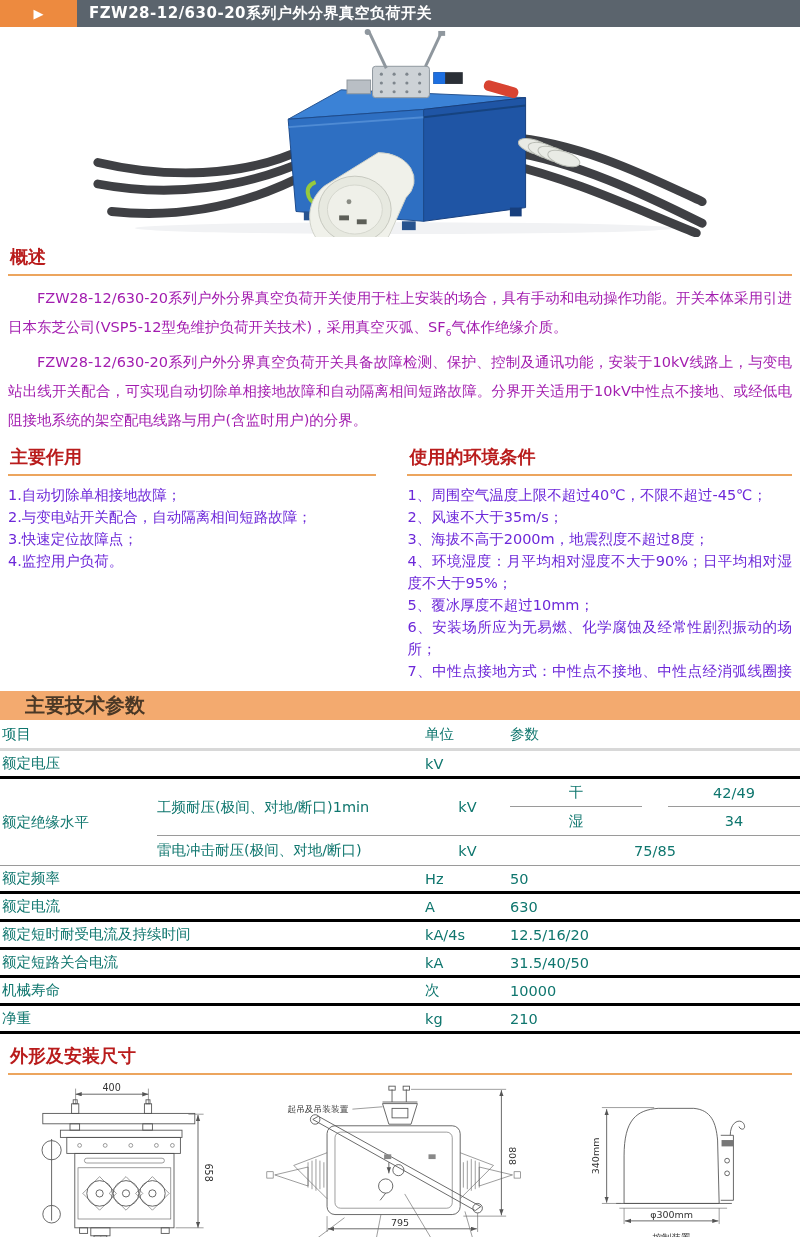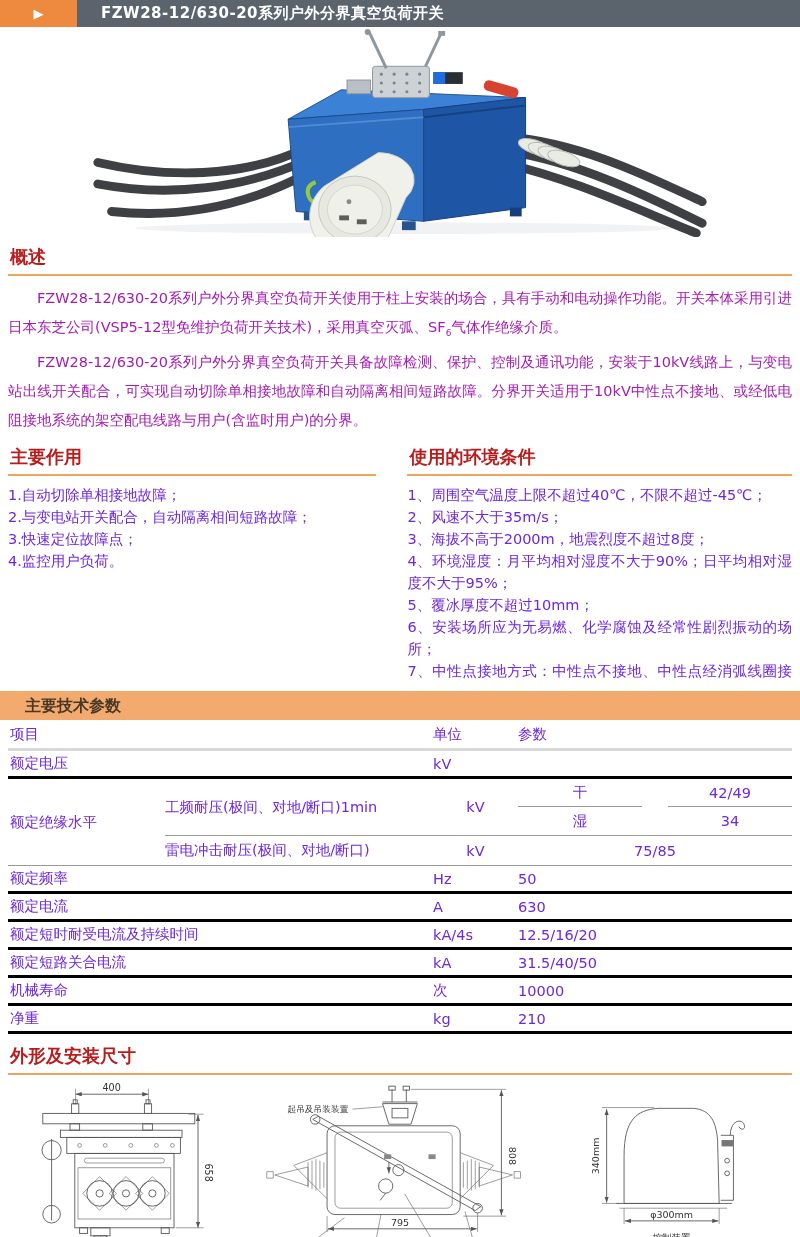--- a/index.html
+++ b/index.html
@@ -10,43 +10,43 @@
     color:#343434; position: relative; margin: 0 auto;
   }
   
   .titlebar { display:flex; height:27px; width:800px; }
   .titlebar .tab {
     width:77px; height:27px; background:#ED8A3F; display:flex;
     align-items:center; justify-content:center; color:#fff; font-size:13px;
   }
   .titlebar .bar {
     flex:1; background:#5B646D; color:#ffffff; font-weight:bold;
-    font-size:15px; display:flex; align-items:center; padding-left:24px;
+    font-size:15px; display:flex; align-items:center; padding-left:12px;
     letter-spacing:0.5px;
   }
   
   .photo-wrap { height:212px; display:flex; justify-content:center; align-items:center; }
   
   .sec-h { font-size:18px; font-weight:bold; color:#b91c1c; margin:0 0 5px 2px; }
   .rule { height:2px; background:#ECA55E; margin-bottom:8px; }
   .section-overview { margin:6px 8px 0 8px; height:190px; overflow:hidden; }
   .section-overview p {
     font-size:14.5px; line-height:29px; text-indent:2em; text-align:justify; color:#a21caf;
   }
   .section-overview sub { font-size:9px; }
   .two-col { display:flex; gap:31px; margin:10px 8px 0 8px; height:238px; overflow:hidden; }
   .col-left { width:47%; }
   .col-right { flex:1; }
   .li { font-size:14.5px; line-height:22px; color:#6d28d9; text-align:justify; }
   
   .spec-banner {
     height:29px; background:#F3AA6F; color:#4A3826; font-weight:bold;
-    font-size:16px; line-height:29px; padding-left:25px; margin-top:8px;
-  }
-  .spec-table { margin:0 8px; font-size:14.5px; color:#6d28d9; }
+    font-size:20px; line-height:29px; padding-left:25px; margin-top:8px;
+  }
+  .spec-table { margin:0 0; font-size:14.5px; color:#0f766e; }
   .t-head, .t-row { display:grid; grid-template-columns:425px 85px 1fr; align-items:center; }
   .t-head { height:31px; border-bottom:3px solid #d8d8d8; }
   .t-row { height:28px; border-bottom:3px solid #000000; }
   .c-item { padding-left:2px; text-align:left; }
   .c-unit, .c-param { }
   .ins-block { display:grid; grid-template-columns:157px 268px 85px 1fr; border-bottom:1px solid #9a9a9a; }
   .ins-label { grid-row:1 / 3; display:flex; align-items:center; padding-left:2px; }
   .ins-r1 { height:57px; display:flex; align-items:center; border-bottom:1px solid #9a9a9a; }
   .ins-r1.center, .ins-r2.center { justify-content:center; }
   .ins-r2 { height:29px; display:flex; align-items:center; }

